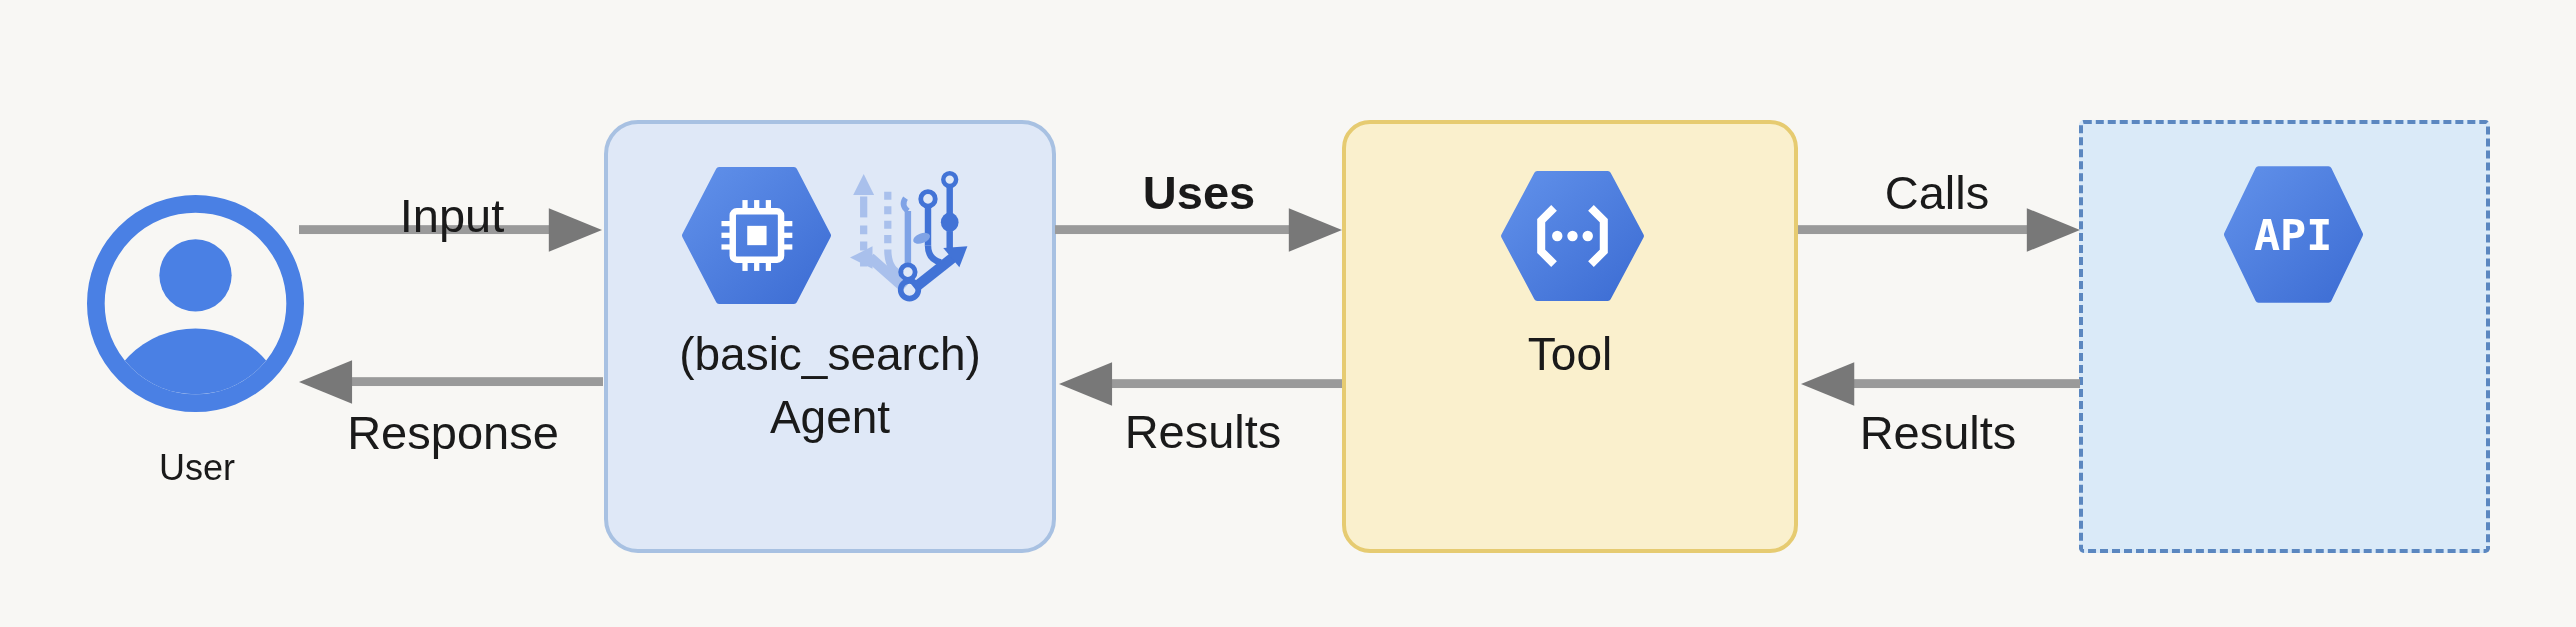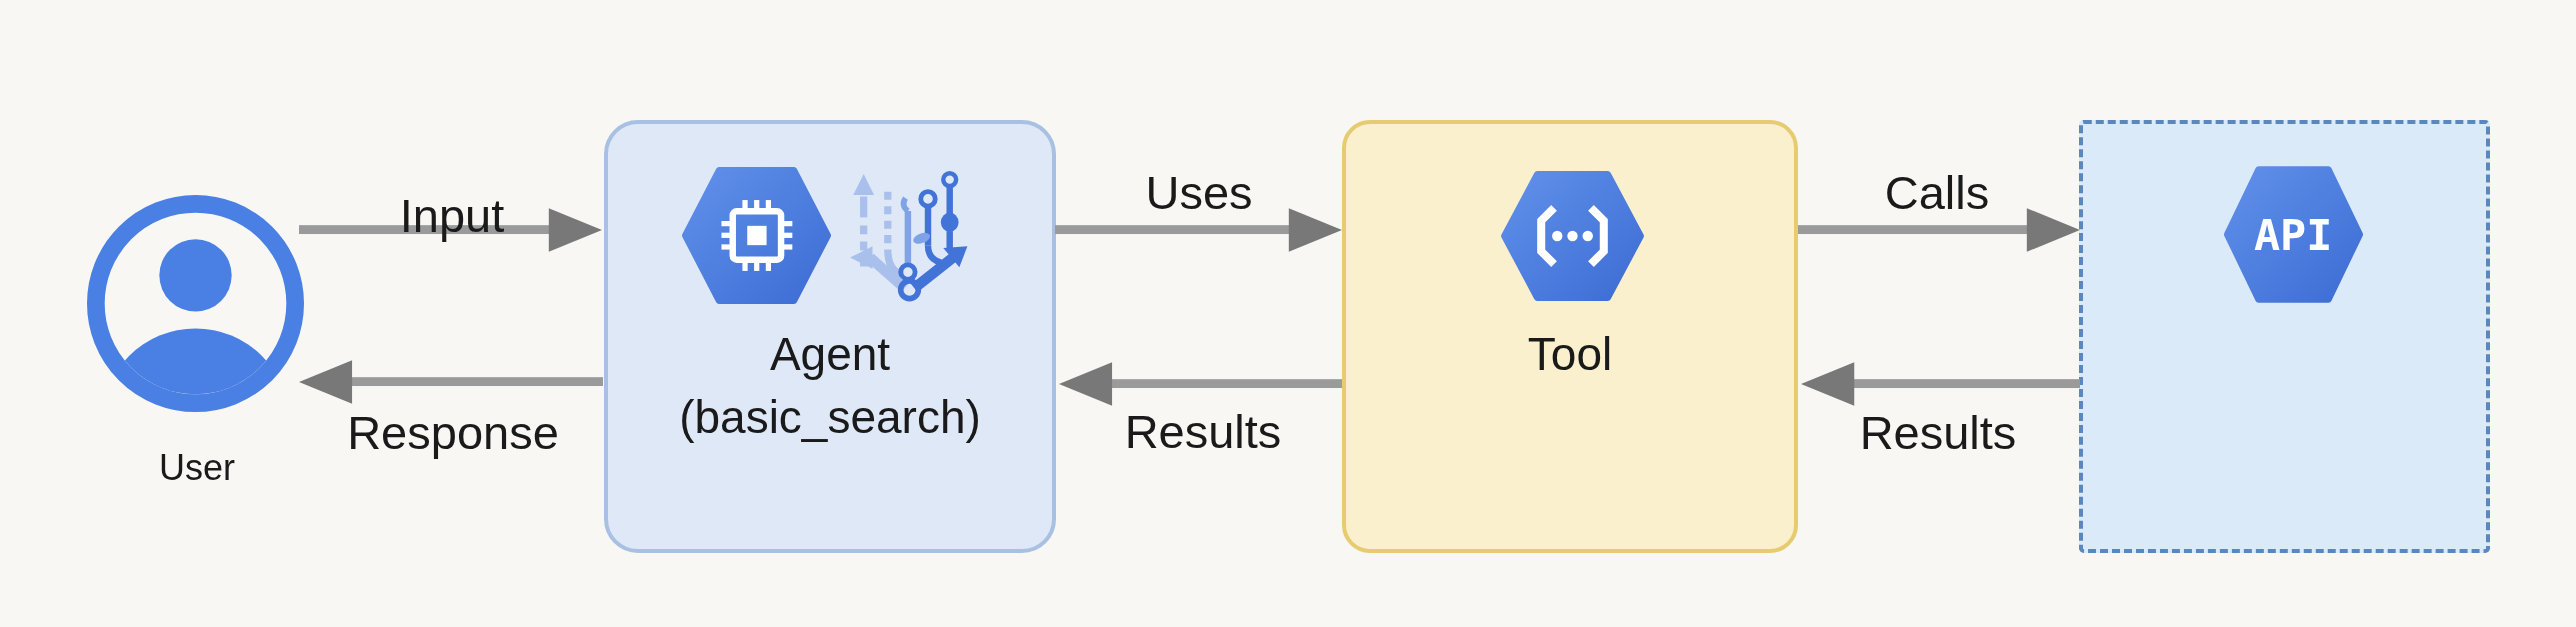--- a/index.html
+++ b/index.html
@@ -135,22 +135,22 @@
     <line x1="124" y1="77" x2="124" y2="99" stroke="var(--branch_dark,#4273d6)" stroke-width="8"></line>
 
     <polygon points="0,110 28,96 28,124" fill="var(--branch_light,#a9c0ec)"></polygon>
     <line x1="25" y1="110" x2="68" y2="148" stroke="var(--branch_light,#a9c0ec)" stroke-width="13"></line>
     <line x1="80" y1="148" x2="128" y2="110" stroke="var(--branch_dark,#4273d6)" stroke-width="13"></line>
     <polygon points="146,96 116,98 136,122" fill="var(--branch_dark,#4273d6)"></polygon>
     <circle cx="74" cy="150" r="11" fill="none" stroke="var(--branch_dark,#4273d6)" stroke-width="7"></circle>
   </svg>
 
   <div class="box-label">
+    <div>(basic_search)</div>
     <div>Agent</div>
-    <div>(basic_search)</div>
   </div>
 </div>
 
 <div class="box tool">
   <svg class="icon-svg" style="left:155px; top:47px;" width="143" height="130" viewBox="0 0 178 162">
     <defs>
       <linearGradient id="hg2" x1="0" y1="0" x2="1" y2="1">
         <stop offset="0" style="stop-color:var(--hexagon_blue_light,#6191ea)"></stop>
         <stop offset="1" style="stop-color:var(--hexagon_blue_dark,#3c6cd3)"></stop>
       </linearGradient>
@@ -189,21 +189,21 @@
 <svg class="arrow-svg" style="left:299px; top:356px;" width="304" height="52" viewBox="0 0 378 64">
   <rect class="arrow-shaft" x="60" y="26" width="318" height="11"></rect>
   <polygon class="arrow-head" points="66,5 0,32 66,59"></polygon>
 </svg>
 <div class="edge-label" style="left:453px; top:401px;">Response</div>
 
 <svg class="arrow-svg" style="left:1055px; top:204px;" width="287" height="52" viewBox="0 0 356 64">
   <rect class="arrow-shaft" x="0" y="26" width="298" height="11"></rect>
   <polygon class="arrow-head" points="290,5 356,32 290,59"></polygon>
 </svg>
-<div class="edge-label" style="left:1199px; top:161px;">Uses</div>
+<div class="edge-label" style="left:1199px; top:161px;font-weight:bold;">Uses</div>
 
 <svg class="arrow-svg" style="left:1059px; top:358px;" width="283" height="52" viewBox="0 0 352 64">
   <rect class="arrow-shaft" x="60" y="26" width="292" height="11"></rect>
   <polygon class="arrow-head" points="66,5 0,32 66,59"></polygon>
 </svg>
 <div class="edge-label" style="left:1203px; top:400px;">Results</div>
 
 <svg class="arrow-svg" style="left:1798px; top:204px;" width="282" height="52" viewBox="0 0 350 64">
   <rect class="arrow-shaft" x="0" y="26" width="292" height="11"></rect>
   <polygon class="arrow-head" points="284,5 350,32 284,59"></polygon>

